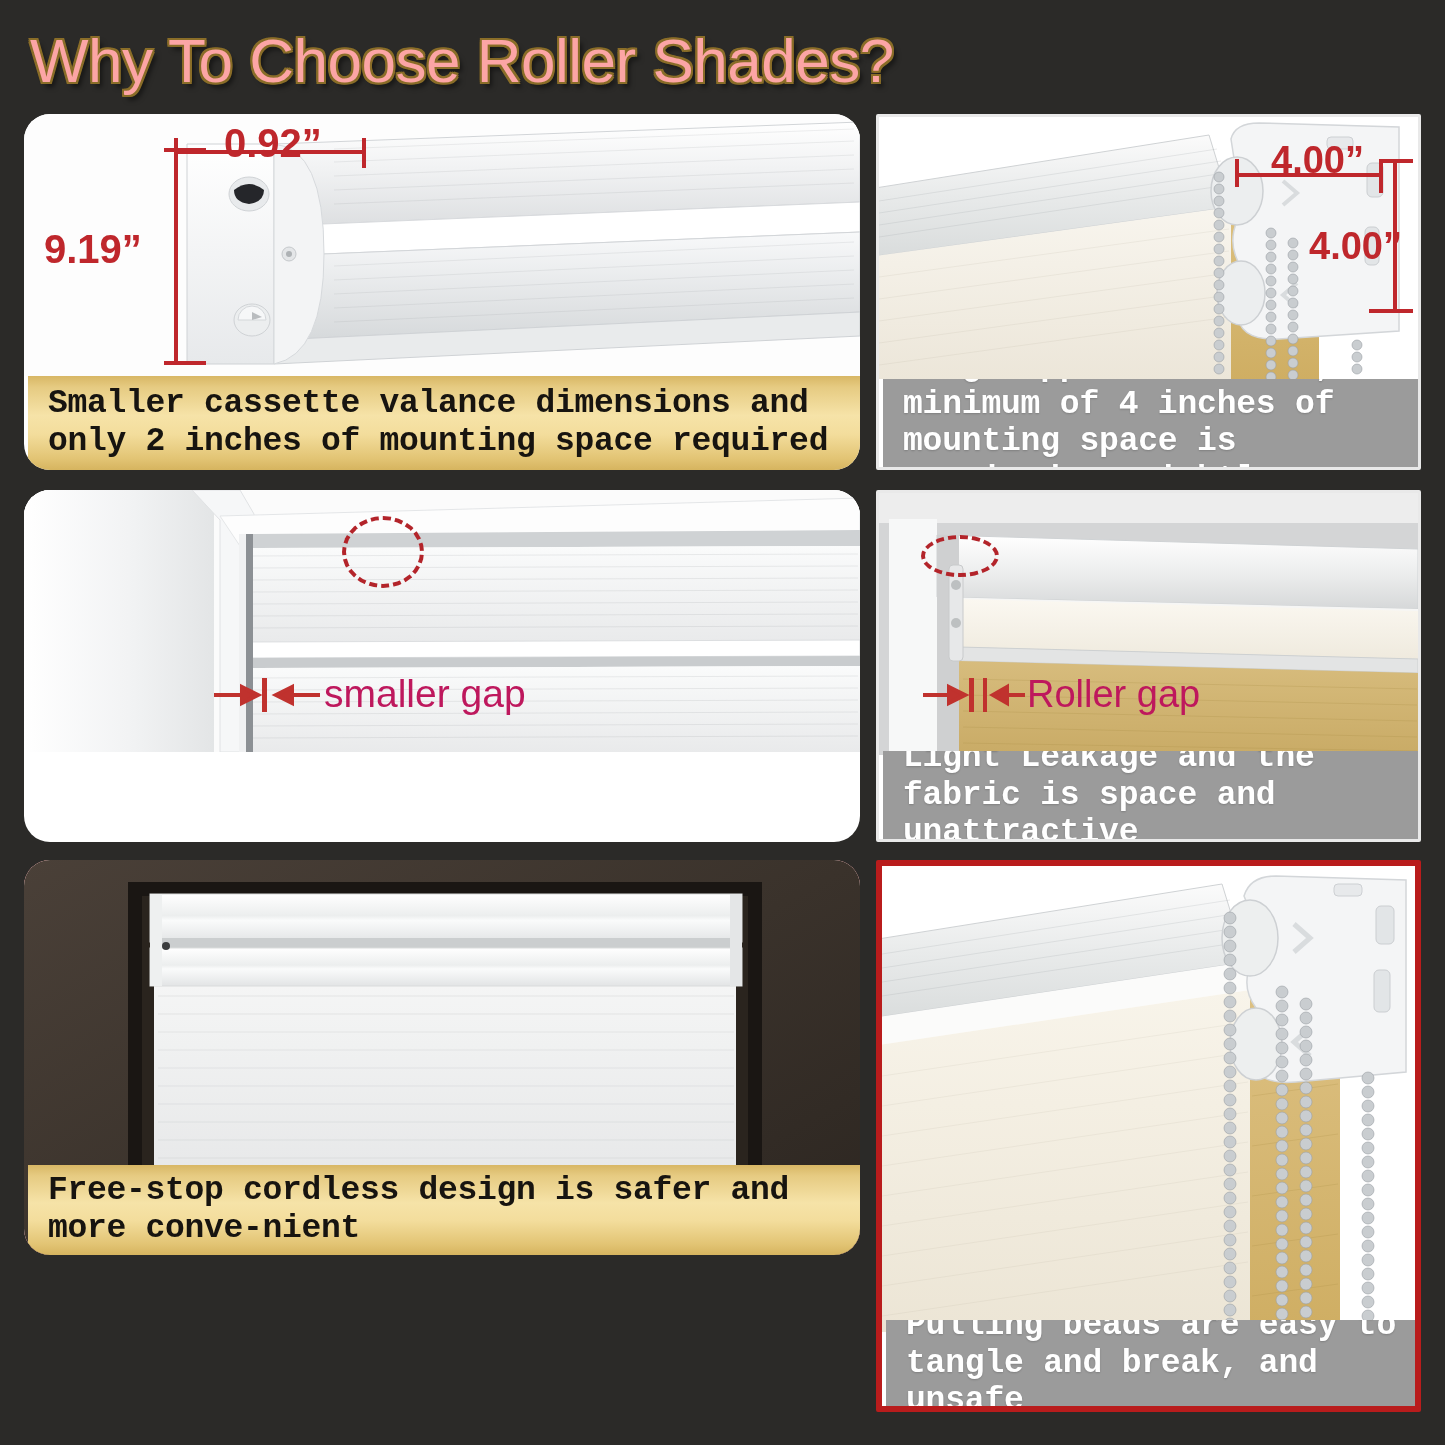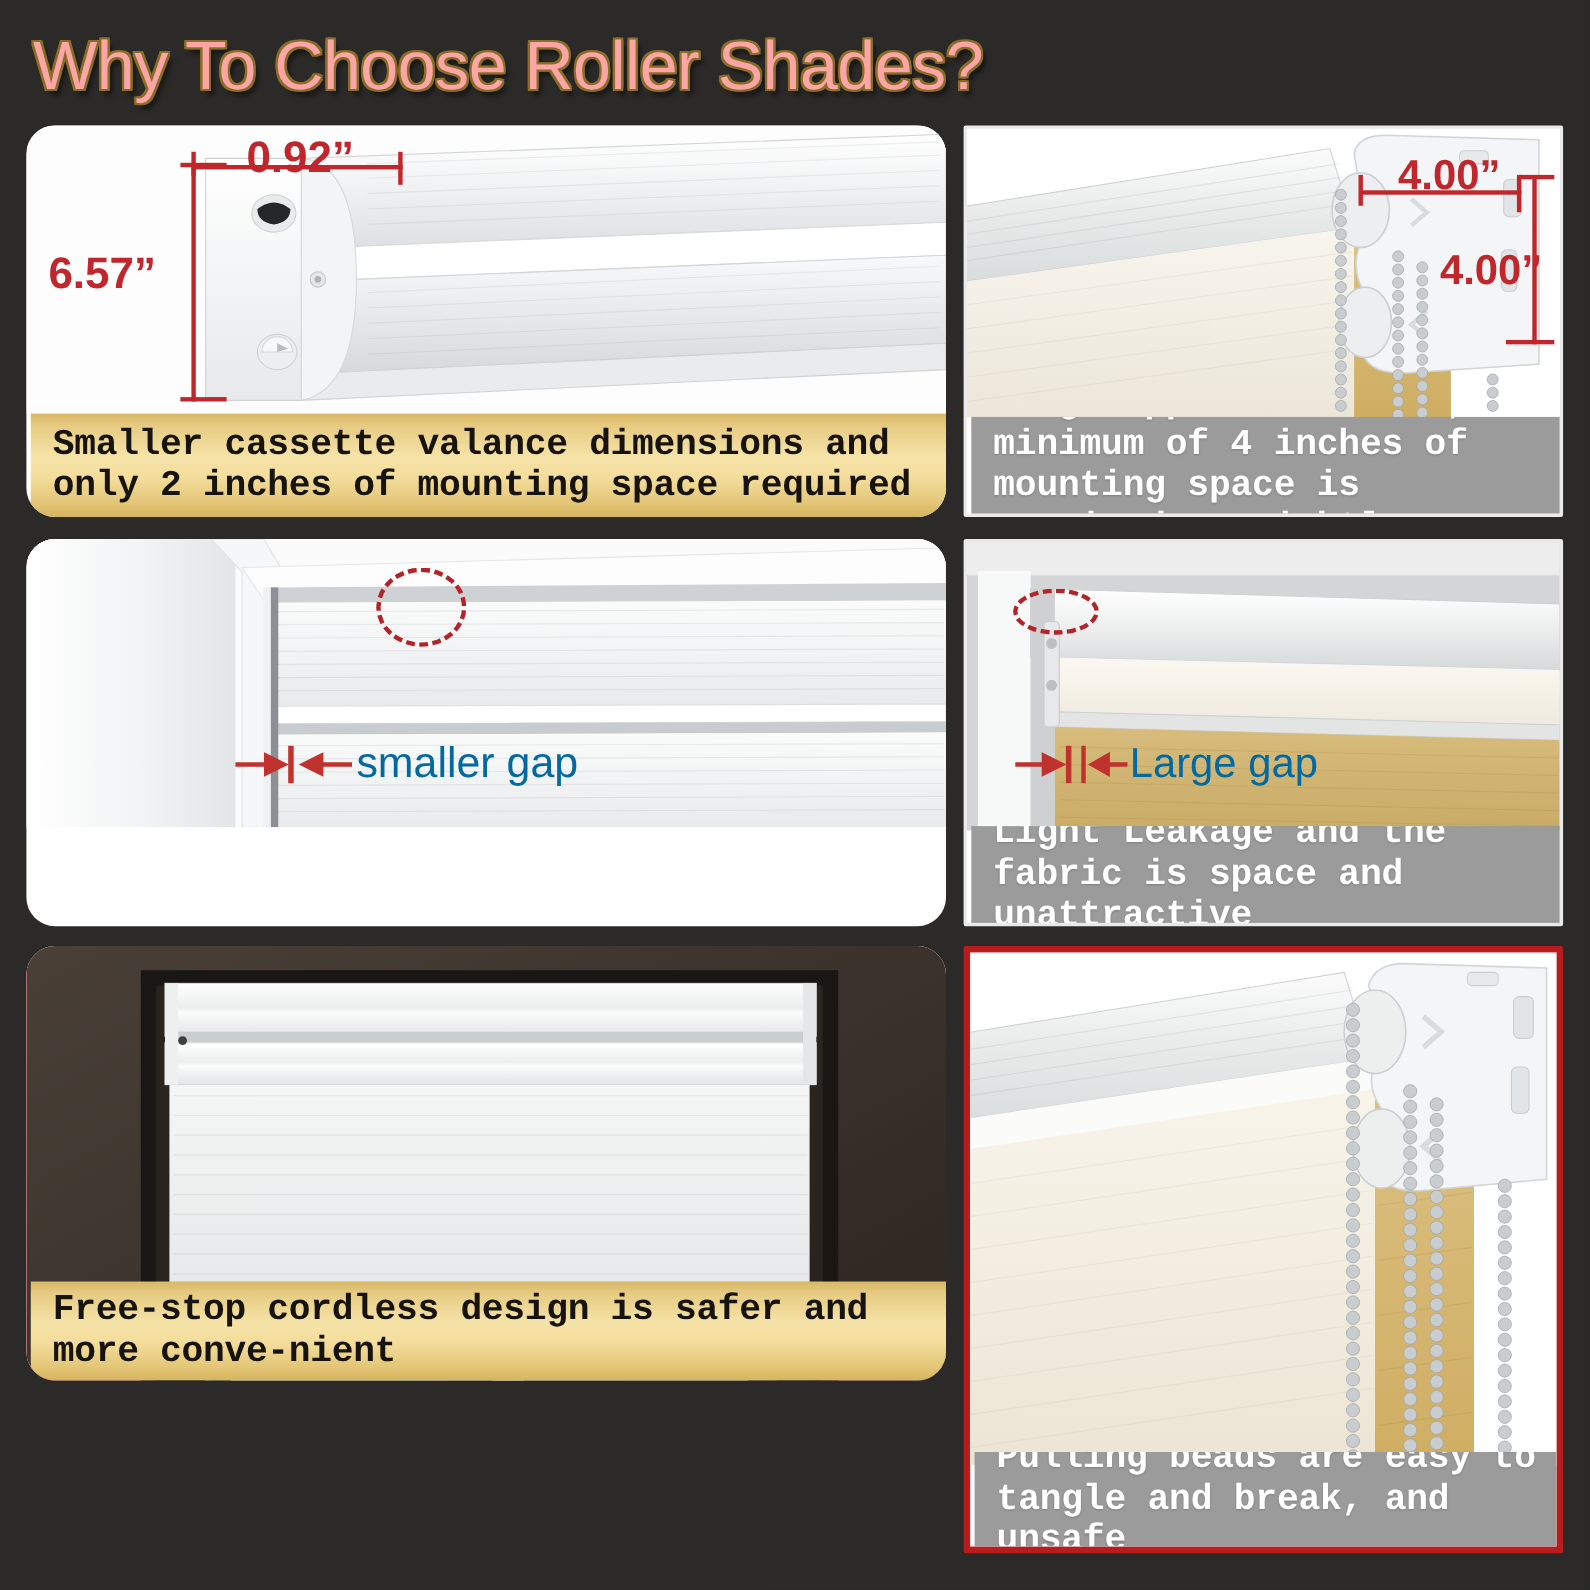--- a/index.html
+++ b/index.html
@@ -40,21 +40,21 @@
     position: absolute; left: 20px; right: 14px; top: 50%;
     transform: translateY(-50%);
     font-weight: bold; line-height: 1.14;
   }
   .cap.gold .txt { font-size: 33px; letter-spacing: -0.3px; }
   .cap.gray .txt { font-size: 33px; letter-spacing: -0.2px; text-shadow: 0 1px 2px rgba(0,0,0,.18); }
 
   
   .dimtxt { position: absolute; color: #bf272c; font-weight: bold; white-space: nowrap; }
   .dimline { position: absolute; background: #bf272c; }
-  .ann { position:absolute; color:#0369a1; font-weight:normal; white-space:nowrap; }
+  .ann { position:absolute; color:#be185d; font-weight:normal; white-space:nowrap; }
   .dashcircle { position:absolute; border:4px dashed #b3242a; border-radius:50%; }
 
   svg { display:block; }
 </style>
 </head>
 <body>
 
 <div id="canvas">
 
   <div id="title">Why To Choose Roller Shades?</div>
@@ -113,21 +113,21 @@
       </svg>
 
       <div class="dimline" style="left:152px; top:36px; width:190px; height:4px;"></div>
       <div class="dimline" style="left:150px; top:24px; width:4px; height:22px;"></div>
       <div class="dimline" style="left:338px; top:24px; width:4px; height:30px;"></div>
       <div class="dimtxt" style="left:200px; top:7px; font-size:40px;">0.92”</div>
 
       <div class="dimline" style="left:150px; top:36px; width:4px; height:215px;"></div>
       <div class="dimline" style="left:140px; top:34px; width:42px; height:4px;"></div>
       <div class="dimline" style="left:140px; top:247px; width:42px; height:4px;"></div>
-      <div class="dimtxt" style="left:20px; top:113px; font-size:40px;">6.57”</div>
+      <div class="dimtxt" style="left:20px; top:113px; font-size:40px;">9.19”</div>
     </div>
     <div class="cap gold" style="height:94px;">
       <div class="txt">Smaller cassette valance dimensions and only 2 inches of mounting space required</div>
     </div>
   </div>
 
   <div class="panel right" style="left:876px; top:114px; width:545px; height:356px; background:#fff; border:3px solid #e9e9e9;">
     <div class="photo" style="height:262px; background:#fff;">
       <svg width="539" height="262" viewBox="0 0 539 262">
         <defs>
@@ -358,21 +358,21 @@
       </svg>
 
       <div class="dashcircle" style="left:42px; top:42px; width:78px; height:42px;"></div>
 
       <svg style="position:absolute; left:42px; top:182px;" width="106" height="40" viewBox="0 0 106 40">
         <path d="M2 20 L28 20 M28 12 L44 20 L28 28 Z" fill="#c0322e" stroke="#c0322e" stroke-width="4"></path>
         <rect x="48" y="3" width="5" height="34" fill="#c0322e"></rect>
         <rect x="62" y="3" width="4" height="34" fill="#c0322e"></rect>
         <path d="M104 20 L86 20 M86 12 L72 20 L86 28 Z" fill="#c0322e" stroke="#c0322e" stroke-width="4"></path>
       </svg>
-      <div class="ann" style="left:148px; top:180px; font-size:38px;">Large gap</div>
+      <div class="ann" style="left:148px; top:180px; font-size:38px;">Roller gap</div>
     </div>
     <div class="cap gray" style="height:88px;">
       <div class="txt">Light Leakage and the fabric is space and unattractive</div>
     </div>
   </div>
 
   <div class="panel left" style="left:24px; top:860px; width:836px; height:395px; background:#ef4444;">
     <div class="photo" style="height:462px;">
       <svg width="836" height="462" viewBox="0 0 836 462">
         <defs>

